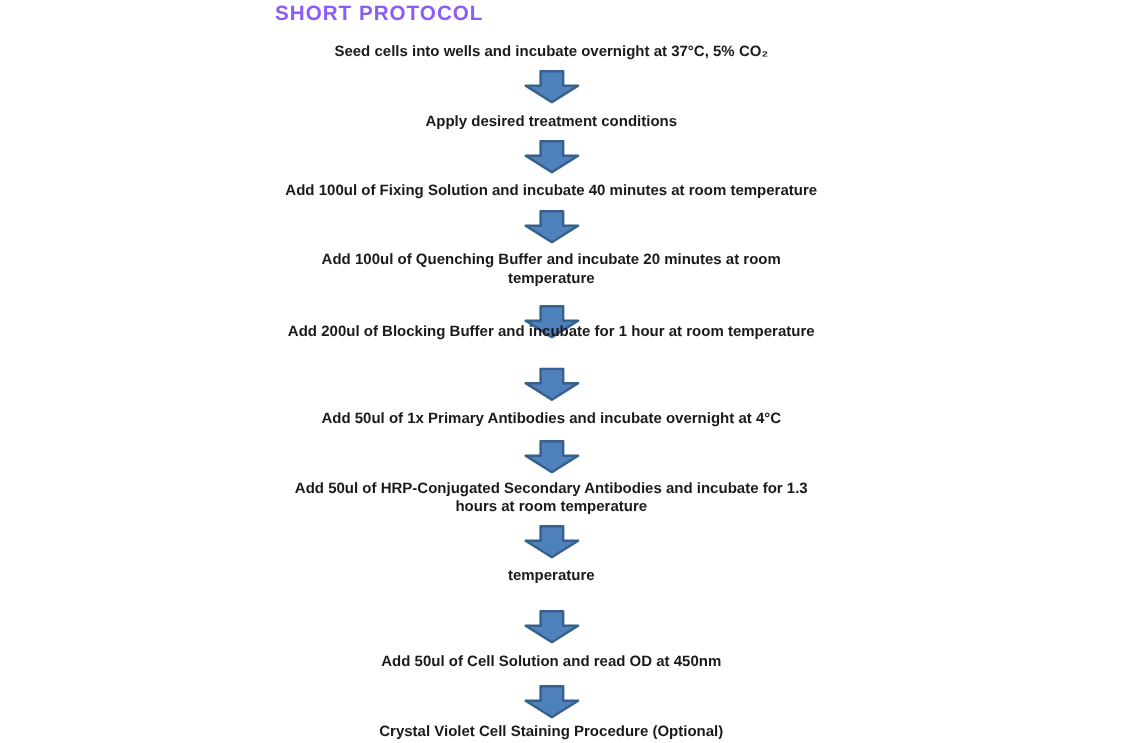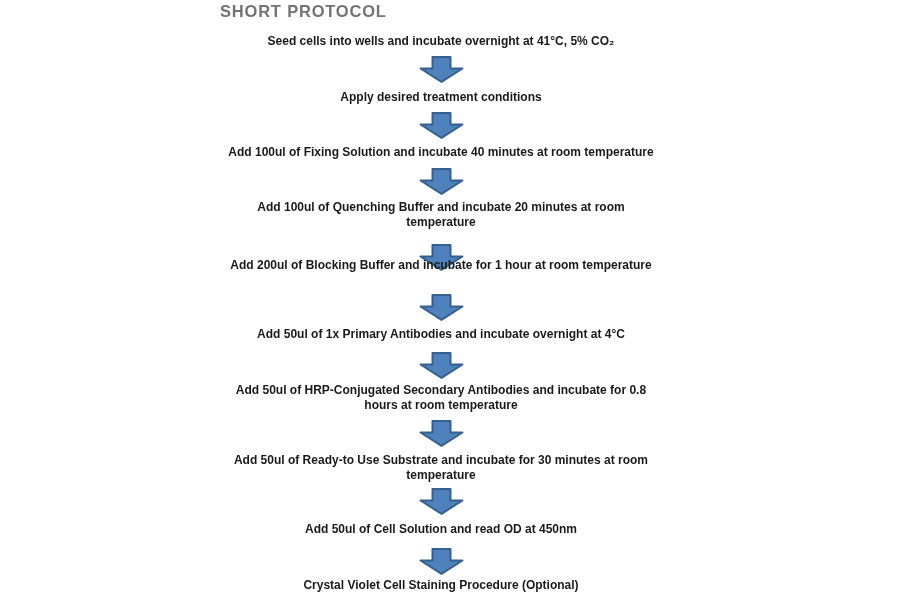--- a/index.html
+++ b/index.html
@@ -15,21 +15,21 @@
     font-family: "Liberation Sans", "DejaVu Sans", sans-serif;
     overflow: hidden;
   }
   .title {
     position: absolute;
     left: 220px;
     top: 2px;
     font-size: 16.5px;
     font-weight: bold;
     letter-spacing: 0.8px;
-    color: #737373;
+    color: #8b5cf6;
     white-space: nowrap;
   }
   .step {
     position: absolute;
     left: 180px;
     width: 522px;
     text-align: center;
     font-size: 12px;
     font-weight: bold;
     line-height: 15px;
@@ -51,21 +51,21 @@
   }
 </style>
 </head>
 <body>
 
 <div class="canvas">
 
   <div class="title">SHORT PROTOCOL</div>
 
   <div class="step" style="top:34px">
-    <div class="line">Seed cells into wells and incubate overnight at 41°C, 5% CO₂</div>
+    <div class="line">Seed cells into wells and incubate overnight at 37°C, 5% CO₂</div>
   </div>
 
   <div class="arrow" style="top:56px">
     <svg viewBox="0 0 45 27" xmlns="http://www.w3.org/2000/svg">
       <polygon points="13.5,1 31.5,1 31.5,12.5 43.5,12.5 22.5,25.8 1.5,12.5 13.5,12.5" stroke-width="2" stroke-linejoin="round" stroke="#38608c" fill="#4f81bd"></polygon>
     </svg>
   </div>
 
   <div class="step" style="top:90px">
     <div class="line">Apply desired treatment conditions</div>
@@ -112,32 +112,31 @@
     <div class="line">Add 50ul of 1x Primary Antibodies and incubate overnight at 4°C</div>
   </div>
 
   <div class="arrow" style="top:352px">
     <svg viewBox="0 0 45 27" xmlns="http://www.w3.org/2000/svg">
       <polygon points="13.5,1 31.5,1 31.5,12.5 43.5,12.5 22.5,25.8 1.5,12.5 13.5,12.5" stroke-width="2" stroke-linejoin="round" stroke="#38608c" fill="#4f81bd"></polygon>
     </svg>
   </div>
 
   <div class="step" style="top:383px">
-    <div class="line">Add 50ul of HRP-Conjugated Secondary Antibodies and incubate for 0.8</div>
+    <div class="line">Add 50ul of HRP-Conjugated Secondary Antibodies and incubate for 1.3</div>
     <div class="line">hours at room temperature</div>
   </div>
 
   <div class="arrow" style="top:420px">
     <svg viewBox="0 0 45 27" xmlns="http://www.w3.org/2000/svg">
       <polygon points="13.5,1 31.5,1 31.5,12.5 43.5,12.5 22.5,25.8 1.5,12.5 13.5,12.5" stroke-width="2" stroke-linejoin="round" stroke="#38608c" fill="#4f81bd"></polygon>
     </svg>
   </div>
 
   <div class="step" style="top:453px">
-    <div class="line">Add 50ul of Ready-to Use Substrate and incubate for 30 minutes at room</div>
     <div class="line">temperature</div>
   </div>
 
   <div class="arrow" style="top:488px">
     <svg viewBox="0 0 45 27" xmlns="http://www.w3.org/2000/svg">
       <polygon points="13.5,1 31.5,1 31.5,12.5 43.5,12.5 22.5,25.8 1.5,12.5 13.5,12.5" stroke-width="2" stroke-linejoin="round" stroke="#38608c" fill="#4f81bd"></polygon>
     </svg>
   </div>
 
   <div class="step" style="top:522px">

